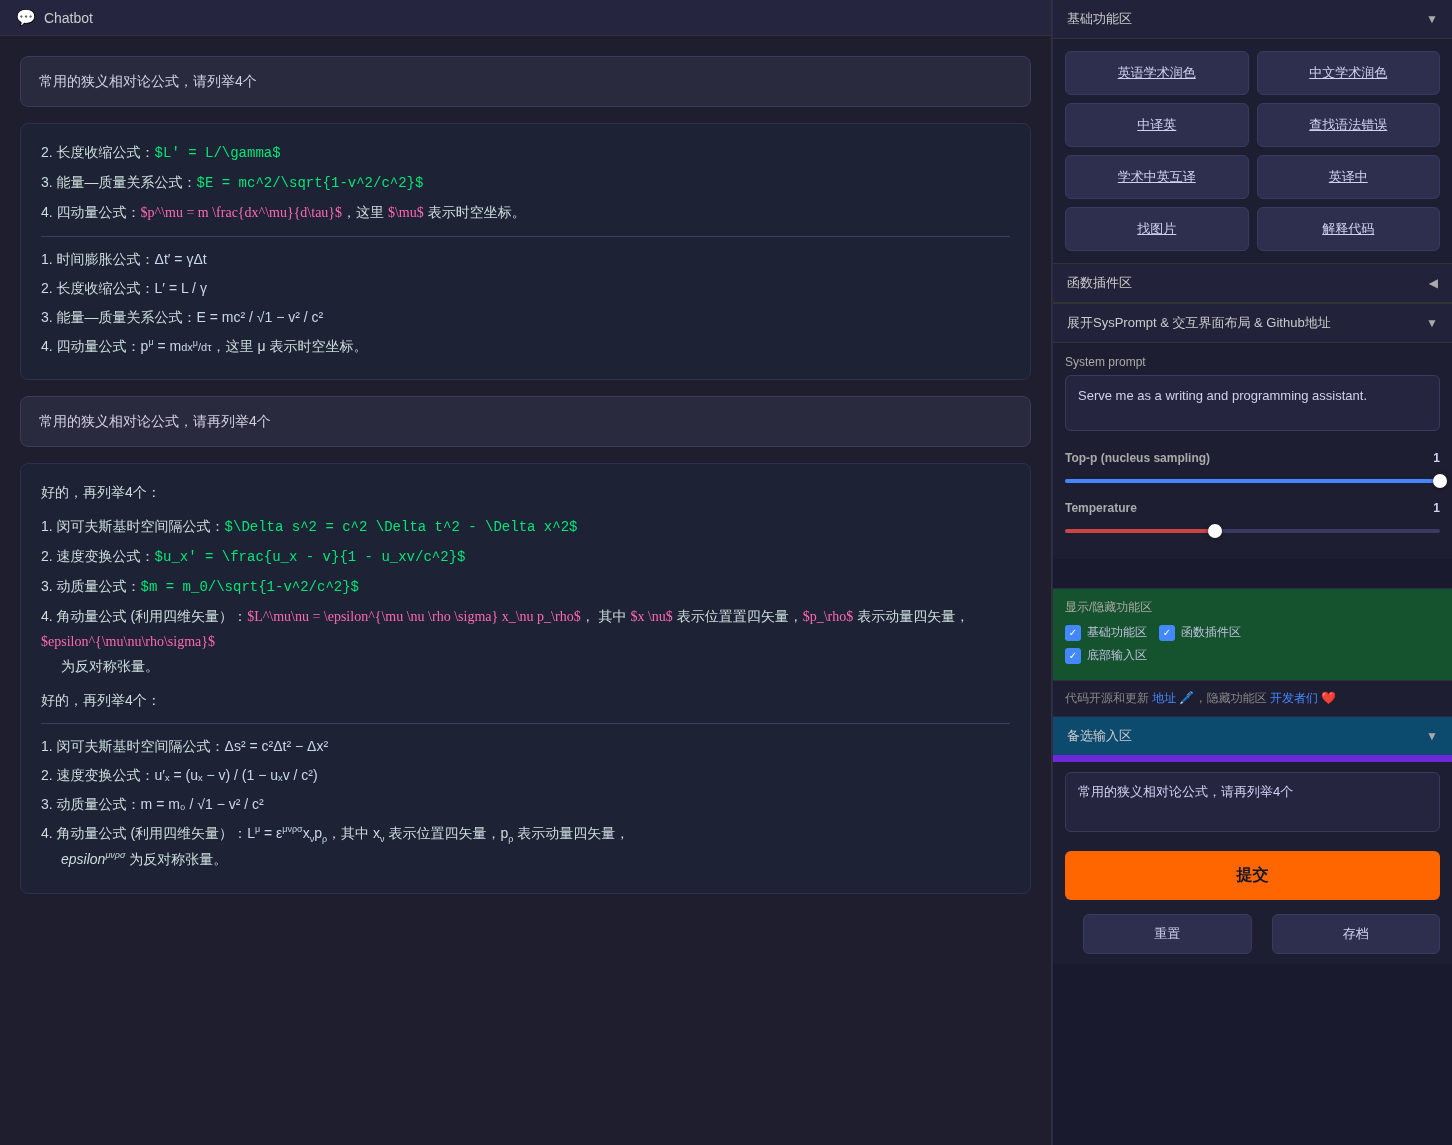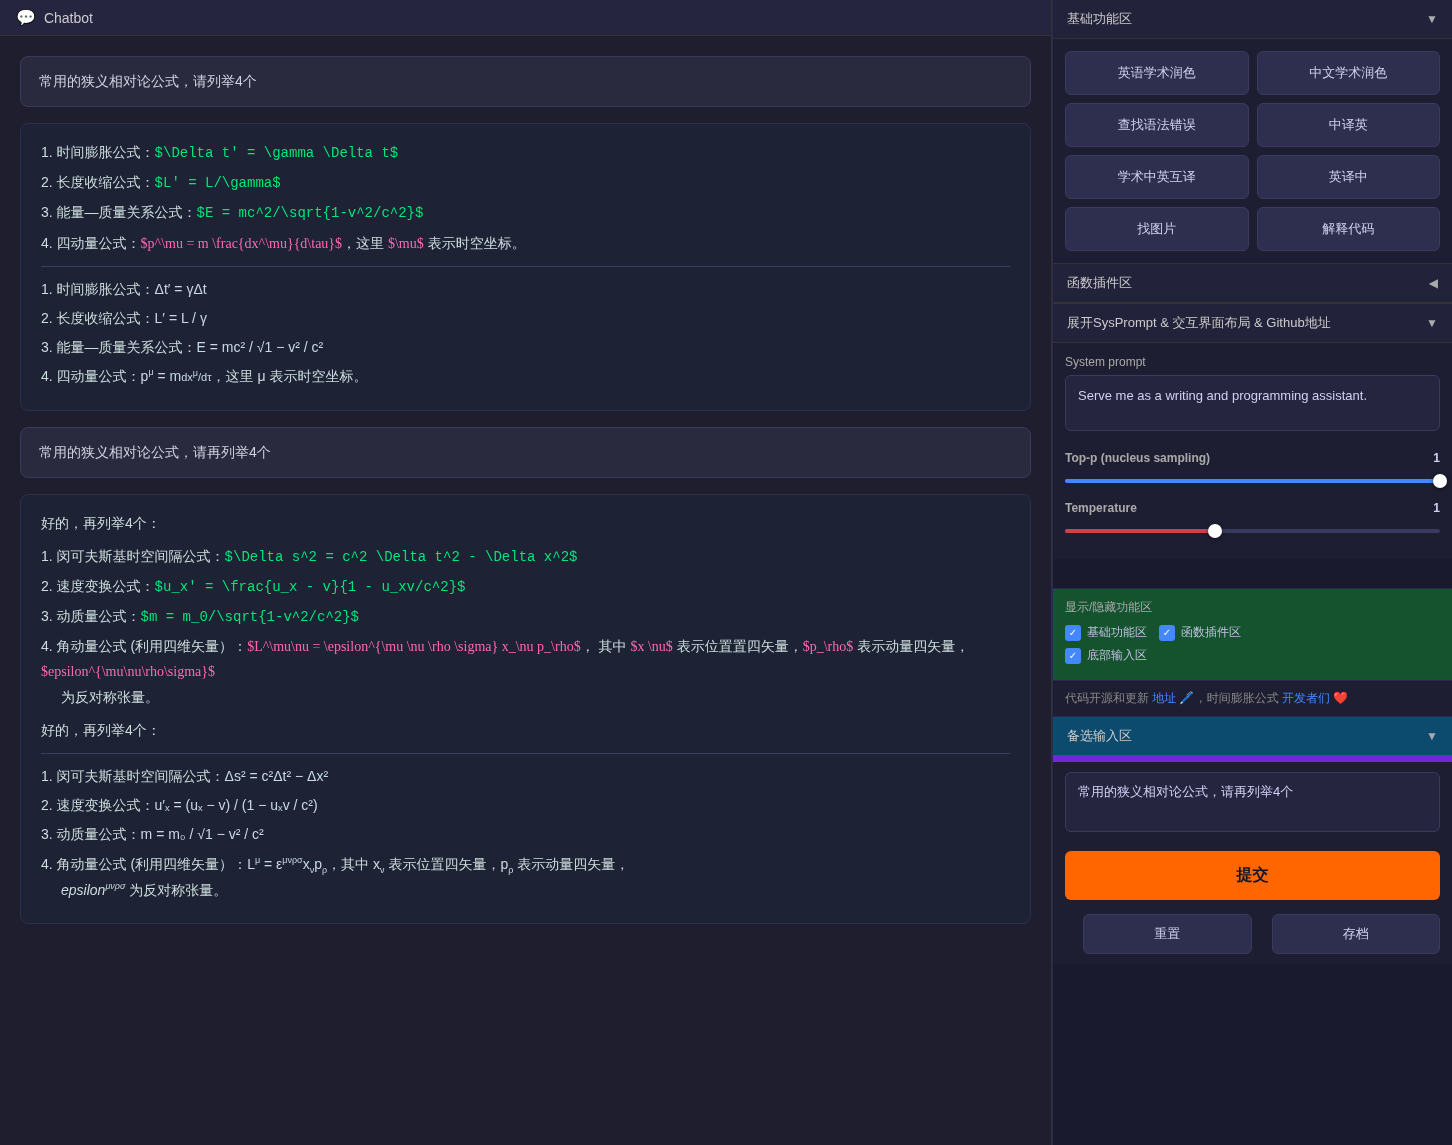--- a/index.html
+++ b/index.html
@@ -138,20 +138,21 @@
     .func-btn {
       background: #2e2e4e;
       border: 1px solid #3a3a60;
       border-radius: 6px;
       color: #d0d0f0;
       padding: 12px 8px;
       cursor: pointer;
       font-size: 13px;
       text-align: center;
       transition: background 0.2s;
+      text-decoration: underline;
     }
 
     .function-section-header {
       display: flex;
       justify-content: space-between;
       align-items: center;
       padding: 10px 14px;
       background: #22223a;
       border-top: 1px solid #333;
       border-bottom: 1px solid #333;
@@ -403,23 +404,20 @@
 
   <div class="chat-messages">
 
     <div class="user-message">
       <span>常用的狭义相对论公式，请列举4个</span>
     </div>
 
     <div class="assistant-message">
       <ol class="formula-list">
         <li>
-          1. 时间膨胀公式：<span class="formula-green">$\Delta t' = \gamma \Delta t$</span>
-        </li>
-        <li>
           2. 长度收缩公式：<span class="formula-green">$L' = L/\gamma$</span>
         </li>
         <li>
           3. 能量—质量关系公式：<span class="formula-green">$E = mc^2/\sqrt{1-v^2/c^2}$</span>
         </li>
         <li>
           4. 四动量公式：<span class="formula-pink">$p^\mu = m \frac{dx^\mu}{d\tau}$</span>，这里 <span class="formula-pink">$\mu$</span> 表示时空坐标。
         </li>
       </ol>
       <hr class="separator-line">
@@ -486,22 +484,22 @@
 <div class="right-panel">
 
   <div class="section-header">
     <span>基础功能区</span>
     <span class="section-arrow">▼</span>
   </div>
 
   <div class="btn-grid">
     <button class="func-btn">英语学术润色</button>
     <button class="func-btn">中文学术润色</button>
+    <button class="func-btn">中译英</button>
     <button class="func-btn">查找语法错误</button>
-    <button class="func-btn">中译英</button>
     <button class="func-btn">学术中英互译</button>
     <button class="func-btn">英译中</button>
     <button class="func-btn">找图片</button>
     <button class="func-btn">解释代码</button>
   </div>
 
   <div class="function-section-header">
     <span>函数插件区</span>
     <span class="section-arrow">◀</span>
   </div>
@@ -556,21 +554,21 @@
       <div class="checkbox-item">
         <div class="checkbox-box">✓</div>
         <span class="checkbox-text">底部输入区</span>
       </div>
     </div>
   </div>
 
   <div class="footer-note">
     <span>代码开源和更新</span>
     <a href="#">地址</a>
-    <span>🖊️，时间膨胀公式</span>
+    <span>🖊️，隐藏功能区</span>
     <a href="#">开发者们</a>
     <span>❤️</span>
   </div>
 
   <div class="backup-section">
     <div class="backup-header">
       <span>备选输入区</span>
       <span class="section-arrow">▼</span>
     </div>
     <textarea class="backup-textarea" style="">常用的狭义相对论公式，请再列举4个</textarea>

